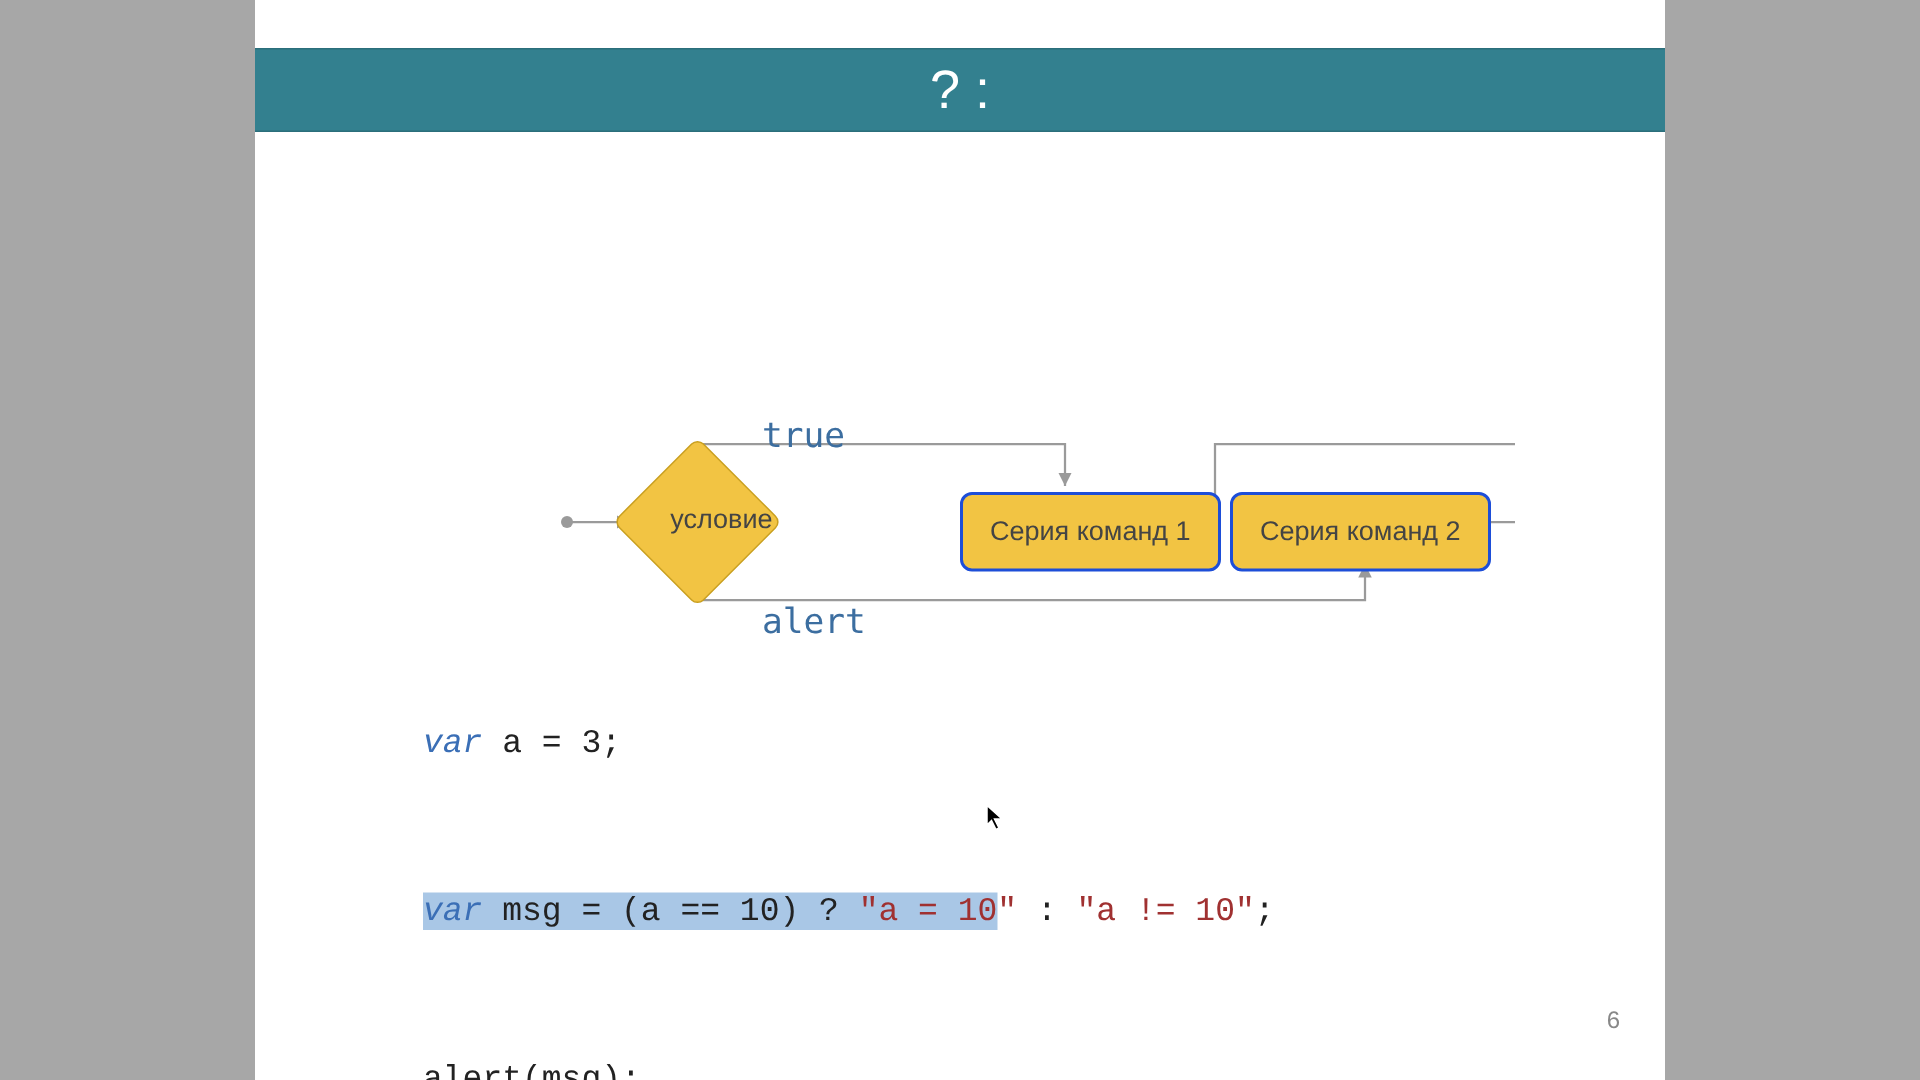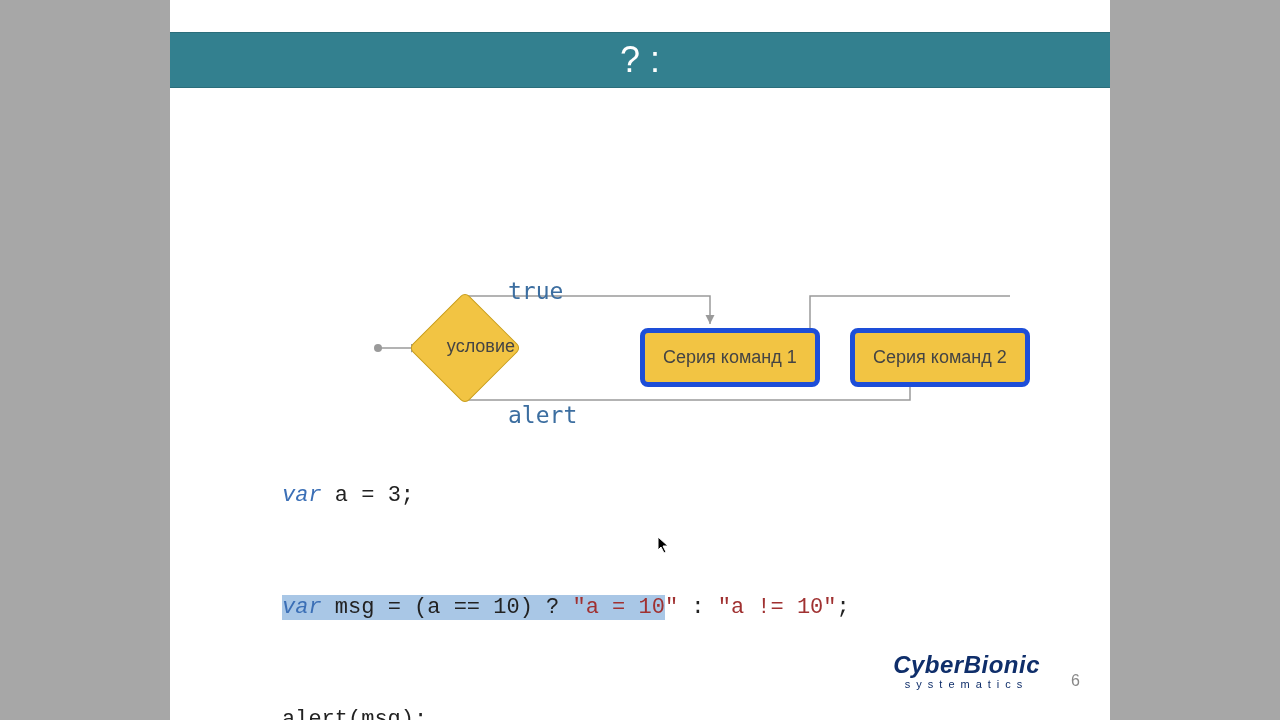--- a/index.html
+++ b/index.html
@@ -74,30 +74,30 @@
   }
   .condition-label {
     position: absolute;
     top: 72px; left: 145px; width: 100px;
     text-align: right;
     color: #444; font-size: 18px;
   }
   .cmd-box {
     position: absolute;
     background: #f2c443;
-    border: 5px solid #1d4ed8;
+    border: 2px solid #1d4ed8;
     border-radius: 8px;
     color: #444;
     font-size: 18px;
     padding: 14px 18px;
     top: 64px;
     white-space: nowrap;
   }
   .cmd1 { left: 370px; }
-  .cmd2 { left: 580px; }
+  .cmd2 { left: 550px; }
   .true-lbl, .false-lbl {
     position: absolute;
     font-family: Consolas, monospace;
     color: #3c6ea0;
     font-size: 23px;
   }
   .true-lbl  { top: 14px;  left: 238px; }
   .false-lbl { top: 138px; left: 238px; }
 
   
@@ -180,19 +180,15 @@
   <div class="code"><span class="kw">var</span><span> a = </span><span class="num">3</span><span>;</span>
 
 <span class="kw hl">var</span><span class="hl"> msg </span><span class="hl">= </span><span class="hl">(a == 10) ? </span><span class="str hl">"a = 10</span><span class="str">"</span><span> : </span><span class="str">"a != 10"</span><span>;</span>
 
 <span>alert(msg);</span></div>
 
   <svg class="cursor" viewBox="0 0 14 18">
     <path d="M1 1 L1 14 L4 11 L7 17 L9 16 L6 10 L11 10 Z" fill="#000" stroke="#fff" stroke-width="1"></path>
   </svg>
 
-  <div class="footer-logo">
-    <div class="brand1">CyberBionic</div>
-    <div class="brand2">systematics</div>
-  </div>
   <div class="page-num">6</div>
 
 </div>
 
 </body></html>

